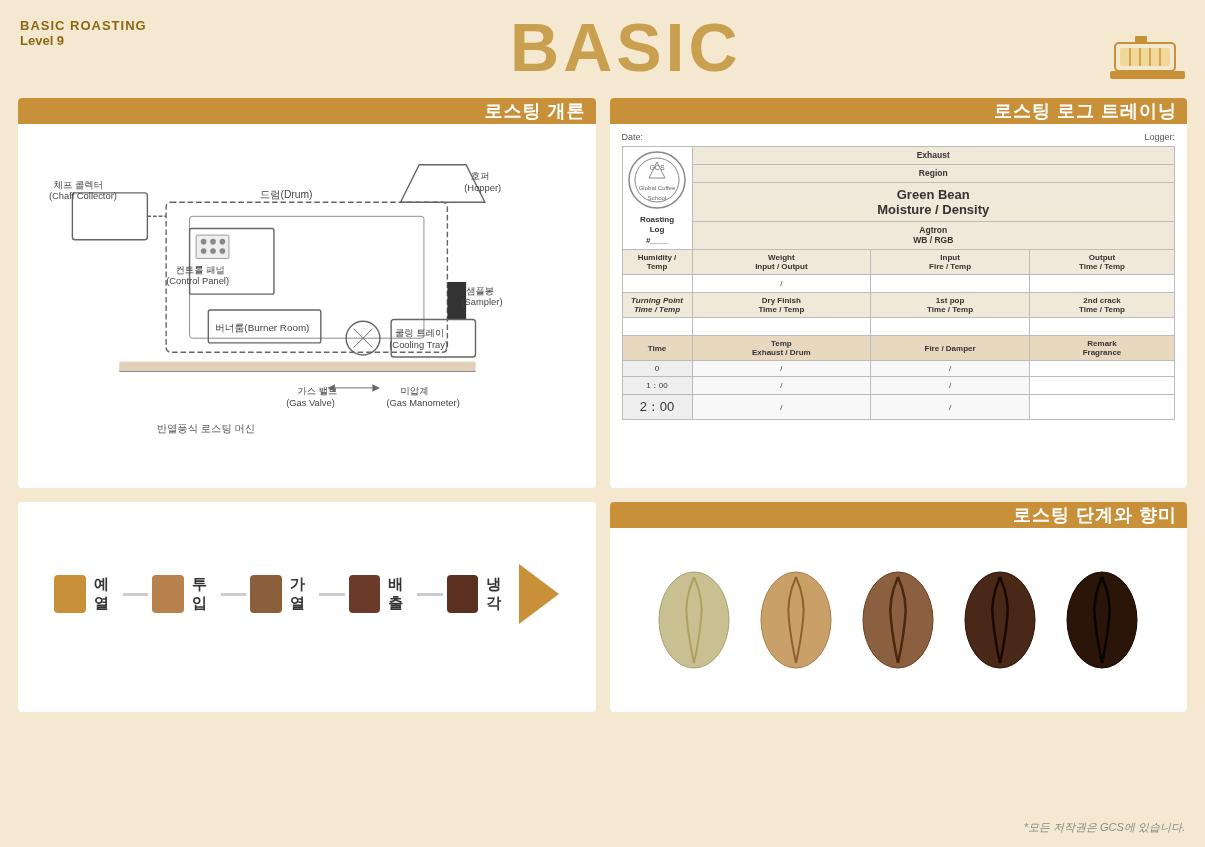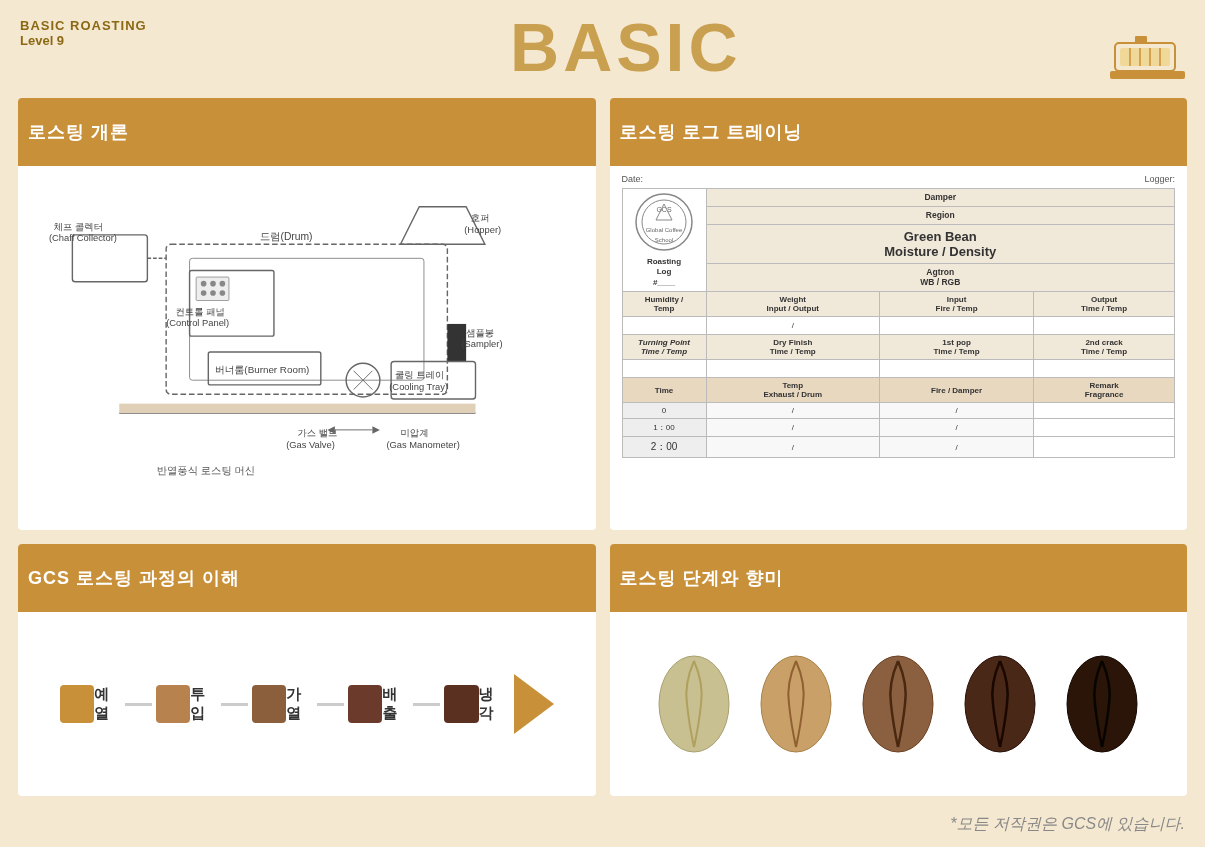--- a/index.html
+++ b/index.html
@@ -56,22 +56,22 @@
       gap: 14px;
     }
     .section-card {
       background: #fff;
       border-radius: 4px;
       overflow: hidden;
     }
     .section-header {
       background: #c9903a;
       color: #fff;
-      text-align: left;
-      padding: 22px 10px;
+      text-align: right;
+      padding: 1px 10px;
       font-size: 18px;
       font-weight: 700;
       letter-spacing: 1px;
     }
     .section-body {
       padding: 12px;
     }
     
     .diagram-area {
       position: relative;
@@ -103,41 +103,42 @@
       border: 1px solid #bbb;
       padding: 3px 4px;
       text-align: center;
       vertical-align: middle;
     }
     .log-table .header-cell {
       background: #f0e8d8;
       font-weight: 600;
     }
     .logo-cell {
-      width: 84px;
+      width: 70px;
       text-align: center;
       vertical-align: middle;
       margin-top: 45px;
     }
     
     .process-area {
       height: 160px;
       display: flex;
       align-items: center;
       justify-content: center;
       padding: 20px 30px;
     }
     .process-steps {
       display: flex;
       align-items: center;
       gap: 0;
     }
     .process-step {
       display: flex;
       align-items: center;
+      gap: 8px;
     }
     .step-box {
       width: 38px;
       height: 38px;
       border-radius: 4px;
     }
     .step-label {
       font-size: 15px;
       font-weight: 600;
       color: #333;
@@ -166,21 +167,21 @@
       padding: 10px 20px;
     }
     .bean {
       width: 90px;
       height: 110px;
     }
     .footer-note {
       position: absolute;
       bottom: 12px;
       right: 20px;
-      font-size: 16px;
+      font-size: 11px;
       color: #888;
       font-style: italic;
     }
   </style>
 </head>
 <body>
 
 <div class="header">
   <div class="header-left">
     <div class="header-title">BASIC ROASTING</div>
@@ -287,21 +288,21 @@
               <svg width="60" height="60" viewBox="0 0 60 60">
                 <circle cx="30" cy="30" r="28" fill="none" stroke="#888" stroke-width="1.5"></circle>
                 <circle cx="30" cy="30" r="22" fill="none" stroke="#888" stroke-width="1"></circle>
                 <text x="30" y="20" text-anchor="middle" font-size="7" fill="#666">GCS</text>
                 <polygon points="30,12 38,28 22,28" fill="none" stroke="#888" stroke-width="1"></polygon>
                 <text x="30" y="40" text-anchor="middle" font-size="6" fill="#666">Global Coffee</text>
                 <text x="30" y="50" text-anchor="middle" font-size="6" fill="#666">School</text>
               </svg>
               <div style="font-size:8px;font-weight:700;text-align:center;line-height:1.3;margin-top:3px;">Roasting<br>Log<br>#____</div>
             </td>
-            <td class="header-cell" colspan="3" style="font-size:8.5px;">Damper</td>
+            <td class="header-cell" colspan="3" style="font-size:8.5px;">Exhaust</td>
           </tr>
           <tr>
             <td class="header-cell" colspan="3" style="font-size:8.5px;">Region</td>
           </tr>
           <tr>
             <td class="header-cell" colspan="3" style="font-size:13px;">Green Bean<br>Moisture / Density</td>
           </tr>
           <tr>
             <td class="header-cell" colspan="3" style="font-size:8.5px;">Agtron<br>WB / RGB</td>
           </tr>
@@ -344,32 +345,31 @@
             <td style="font-size:8px;background:#f8f8f8;">/</td>
             <td style="font-size:8px;"></td>
           </tr>
           <tr>
             <td style="font-size:8px;background:#eee;">1：00</td>
             <td style="font-size:8px;background:#f8f8f8;">/</td>
             <td style="font-size:8px;background:#f8f8f8;">/</td>
             <td style="font-size:8px;"></td>
           </tr>
           <tr>
-            <td style="font-size:10px;background:#eee;">2：00</td>
+            <td style="font-size:13px;background:#eee;">2：00</td>
             <td style="font-size:8px;background:#f8f8f8;">/</td>
             <td style="font-size:8px;background:#f8f8f8;">/</td>
             <td style="font-size:8px;"></td>
           </tr>
         </tbody>
       </table>
     </div>
   </div>
 
   <div class="section-card">
-    <div class="section-header">GCS 로스팅 과정의 이해</div>
     <div class="section-body">
       <div class="process-area">
         <div class="process-steps">
           <div class="process-step">
             <div class="step-box" style="background:#c9903a;"></div>
             <span class="step-label">예열</span>
           </div>
           <div class="step-connector"></div>
           <div class="process-step">
             <div class="step-box" style="background:#b8824e;"></div>

